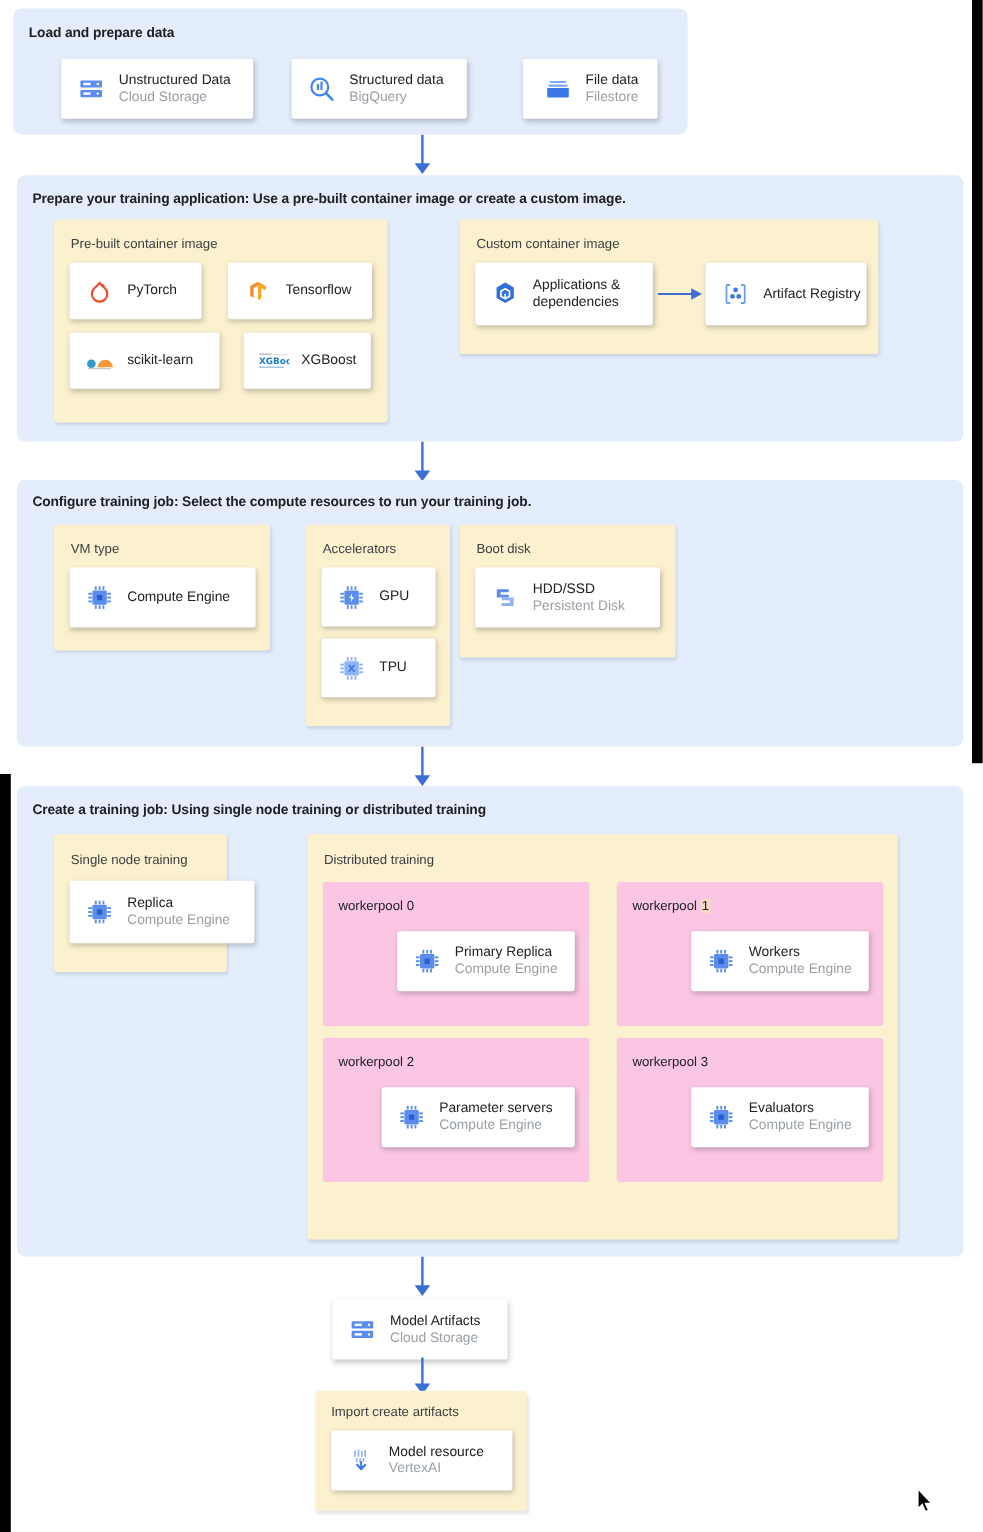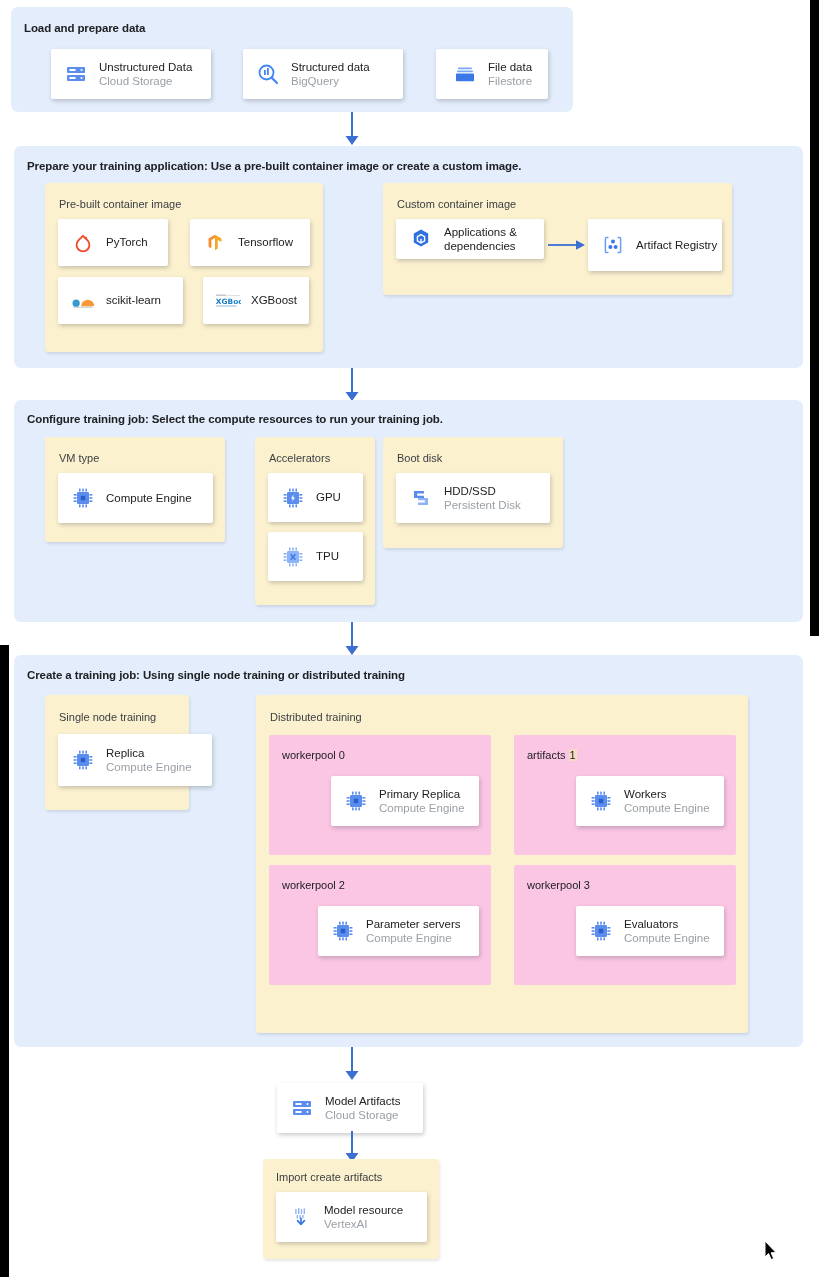--- a/index.html
+++ b/index.html
@@ -119,21 +119,21 @@
           <rect x="5.5" y="15" width="6" height="2" fill="#ffffff"></rect>
           <circle cx="17.5" cy="16" r="1" fill="#ffffff"></circle>
         </svg>
       </span>
       <span class="txt">
         <span class="t1">Unstructured Data</span>
         <span class="t2">Cloud Storage</span>
       </span>
     </div>
 
-    <div class="card" style="left:232px; top:42px; width:160px; height:50px;">
+    <div class="card" style="left:232px; top:42px; width:146px; height:50px;">
       <span class="ico">
         <svg width="24" height="24" viewBox="0 0 24 24">
           <circle cx="10.5" cy="10.5" r="7" fill="none" stroke="#4285f4" stroke-width="1.8"></circle>
           <rect x="8" y="8" width="1.8" height="5" fill="#4285f4"></rect>
           <rect x="11" y="6" width="1.8" height="7" fill="#4285f4"></rect>
           <line x1="15.6" y1="15.6" x2="21" y2="21" stroke="#4285f4" stroke-width="2.2" stroke-linecap="round"></line>
         </svg>
       </span>
       <span class="txt">
         <span class="t1">Structured data</span>
@@ -217,21 +217,21 @@
         </span>
         <span class="txt">
             <span class="t1">XGBoost</span>
           </span>
       </div>
     </div>
 
     <div class="group" style="left:349px; top:37px; width:349px; height:112px;margin-left:20px;">
       <div class="group-title" style="left:14px; top:15px;">Custom container image</div>
 
-      <div class="card" style="left:13px; top:36px; width:148px; height:40px;">
+      <div class="card" style="left:13px; top:36px; width:148px; height:52px;">
         <span class="ico">
           <svg width="24" height="24" viewBox="0 0 24 24">
             <path d="M12 2.4 L19.2 6.6 v8.8 L12 19.6 L4.8 15.4 V6.6z" fill="#2f6fe0"></path>
             <path d="M12 7.6 L15.6 9.7 v4.2 L12 16 L8.4 13.9 V9.7z" fill="none" stroke="#ffffff" stroke-width="1.4"></path>
             <line x1="12" y1="11.8" x2="12" y2="16" stroke="#ffffff" stroke-width="1.4"></line>
           </svg>
         </span>
         <span class="txt">
           <span class="t1">Applications &amp;</span>
           <span class="t1">dependencies</span>
@@ -436,21 +436,21 @@
           </span>
           <span class="txt">
             <span class="t1">Primary Replica</span>
             <span class="t2">Compute Engine</span>
           </span>
         </div>
       </div>
 
       <div class="pool" style="left:258px; top:40px; width:222px; height:120px;">
         <div class="pool-title" style="left:13px; top:14px;">
-          <span>artifacts </span><span class="hl">1</span>
+          <span>workerpool </span><span class="hl">1</span>
         </div>
         <div class="card shadowcard" style="left:62px; top:41px; width:148px; height:50px;">
           <span class="ico">
             <svg width="24" height="24" viewBox="0 0 24 24">
               <rect x="6" y="6" width="12" height="12" rx="1.2" fill="#5b8def"></rect>
               <rect x="9.8" y="9.8" width="4.4" height="4.4" fill="#2b5fc8"></rect>
               <g fill="#5b8def">
                 <rect x="8" y="2.6" width="1.6" height="3"></rect>
                   <rect x="11.2" y="2.6" width="1.6" height="3"></rect>
                   <rect x="14.4" y="2.6" width="1.6" height="3"></rect>

